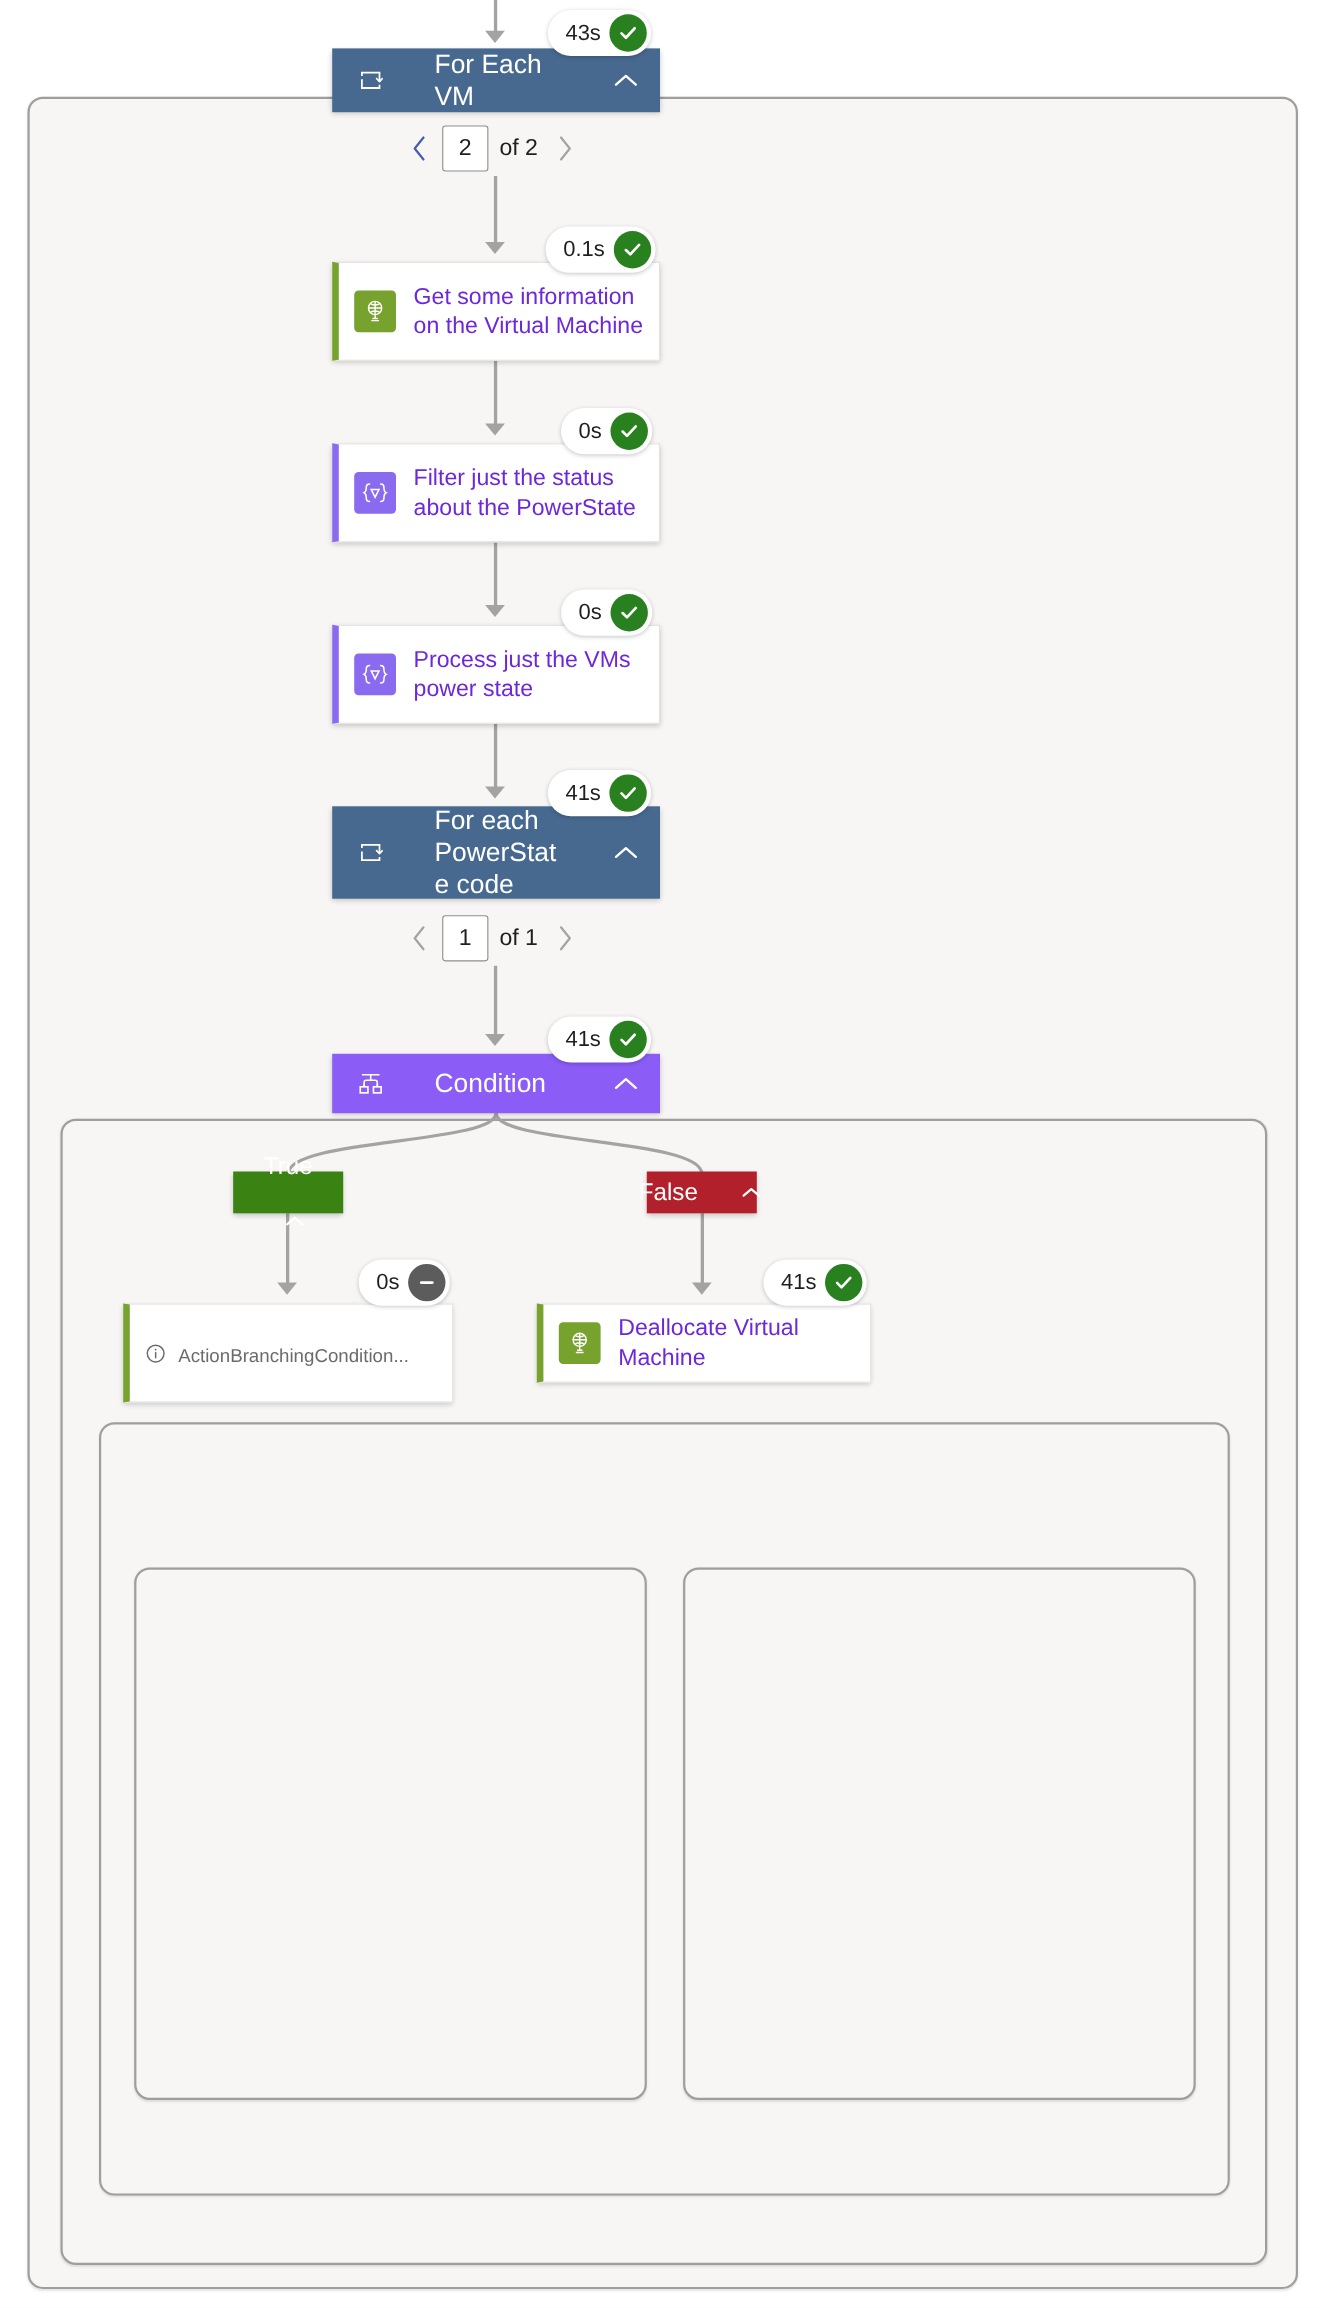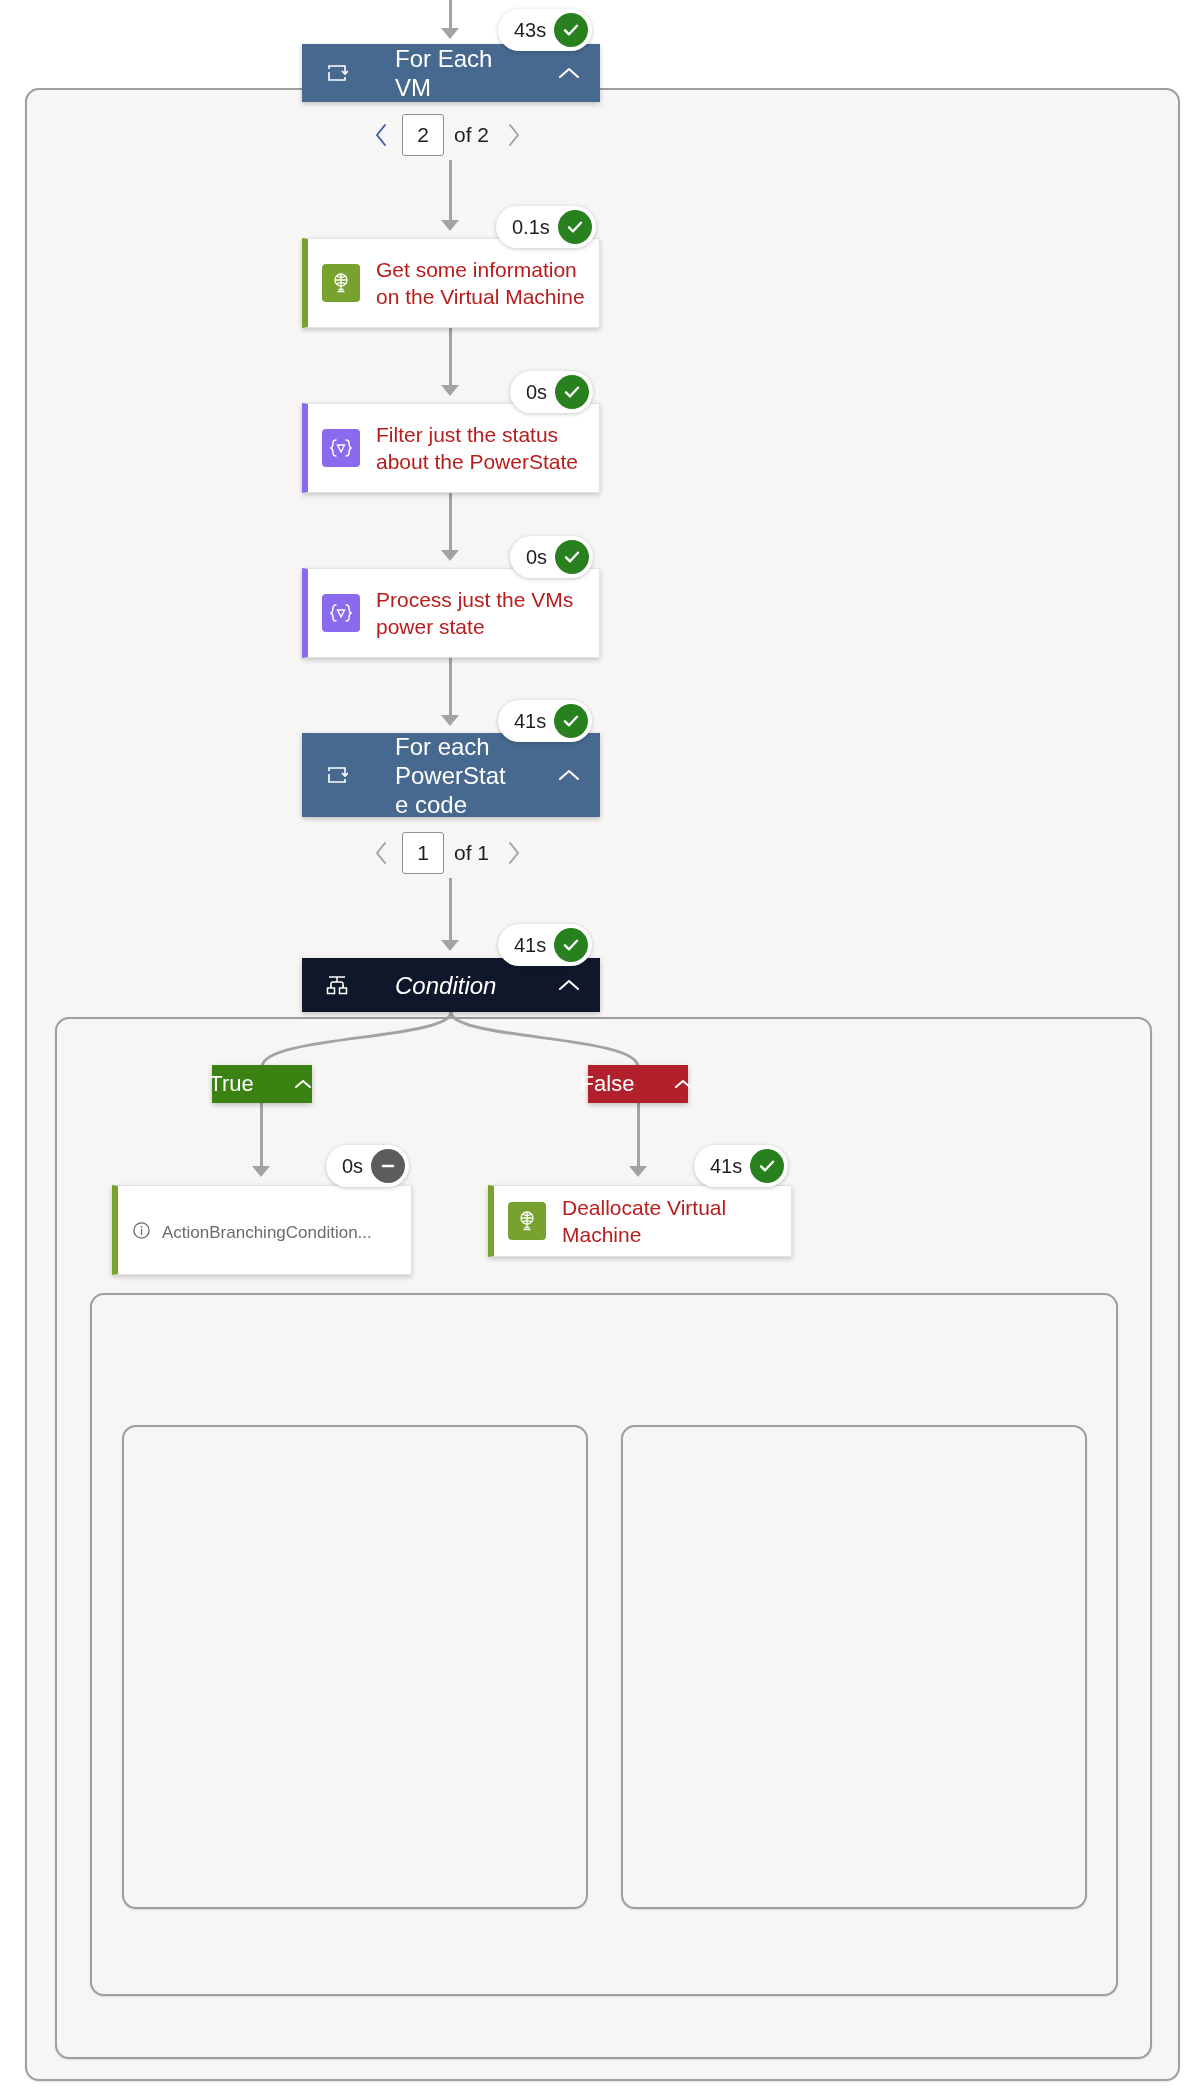--- a/index.html
+++ b/index.html
@@ -54,33 +54,33 @@
   .hdr .hdr-title{
     flex:1 1 auto;font-size:24px;line-height:29px;
     margin-left:18px;padding-right:10px;
     word-break:break-word;
   }
   .hdr .hdr-chevron{
     flex:0 0 auto;width:34px;height:34px;margin-right:14px;
     display:flex;align-items:center;justify-content:center;
   }
   .hdr.foreach{background:#47698f;}
-  .hdr.condition{background:#0f172a;font-style:italic;}
+  .hdr.condition{background:#8b5cf6;}
 
   #hdr-foreach-vm   {left:302px; top:44px;   width:298px; height:58px;}
   #hdr-foreach-ps   {left:302px; top:733px;  width:298px; height:84px;}
   #hdr-condition    {left:302px; top:958px;  width:298px; height:54px;}
 
   .hdr.branch{
     width:100px;height:38px;justify-content:center;padding:0;
     box-shadow:0 2px 5px rgba(0,0,0,.22);
   }
   .hdr.branch .b-label{font-size:22px;line-height:26px;}
   .hdr.branch .hdr-chevron{width:24px;height:24px;margin-right:0;margin-left:12px;}
-  #hdr-true {left:212px; top:1065px; background:#3a8211;}
+  #hdr-true {left:212px; top:1065px; background:#3a8211;flex-direction:column;}
   #hdr-false{left:588px; top:1065px; background:#b2202c;}
 
   
   #hdr-true {left:212px; top:1065px;}
   .hdr.branch{position:absolute;top:1065px;}
 
   
   .card{
     position:absolute;box-sizing:border-box;
     background:#ffffff;
@@ -92,21 +92,21 @@
   }
   .card.purple{border-left-color:#8a6bf0;}
   .card-row{display:flex;align-items:center;padding:0 14px;}
   .card-icon{
     flex:0 0 auto;width:38px;height:38px;border-radius:4px;
     display:flex;align-items:center;justify-content:center;
     background:#76a22d;
   }
   .card-icon.purple{background:#8a6bf0;}
   .card-title{
-    margin-left:16px;font-size:21px;line-height:27px;color:#b91c1c;
+    margin-left:16px;font-size:21px;line-height:27px;color:#6d28d9;
     word-break:break-word;
   }
   .card-sub{
     display:flex;align-items:center;gap:11px;
     padding:6px 14px 0 14px;font-size:17px;color:#6b6b6b;
   }
 
   #card-getinfo {left:302px; top:238px; width:298px; height:90px;}
   #card-filter  {left:302px; top:403px; width:298px; height:90px;}
   #card-process {left:302px; top:568px; width:298px; height:90px;align-items:flex-end;}

